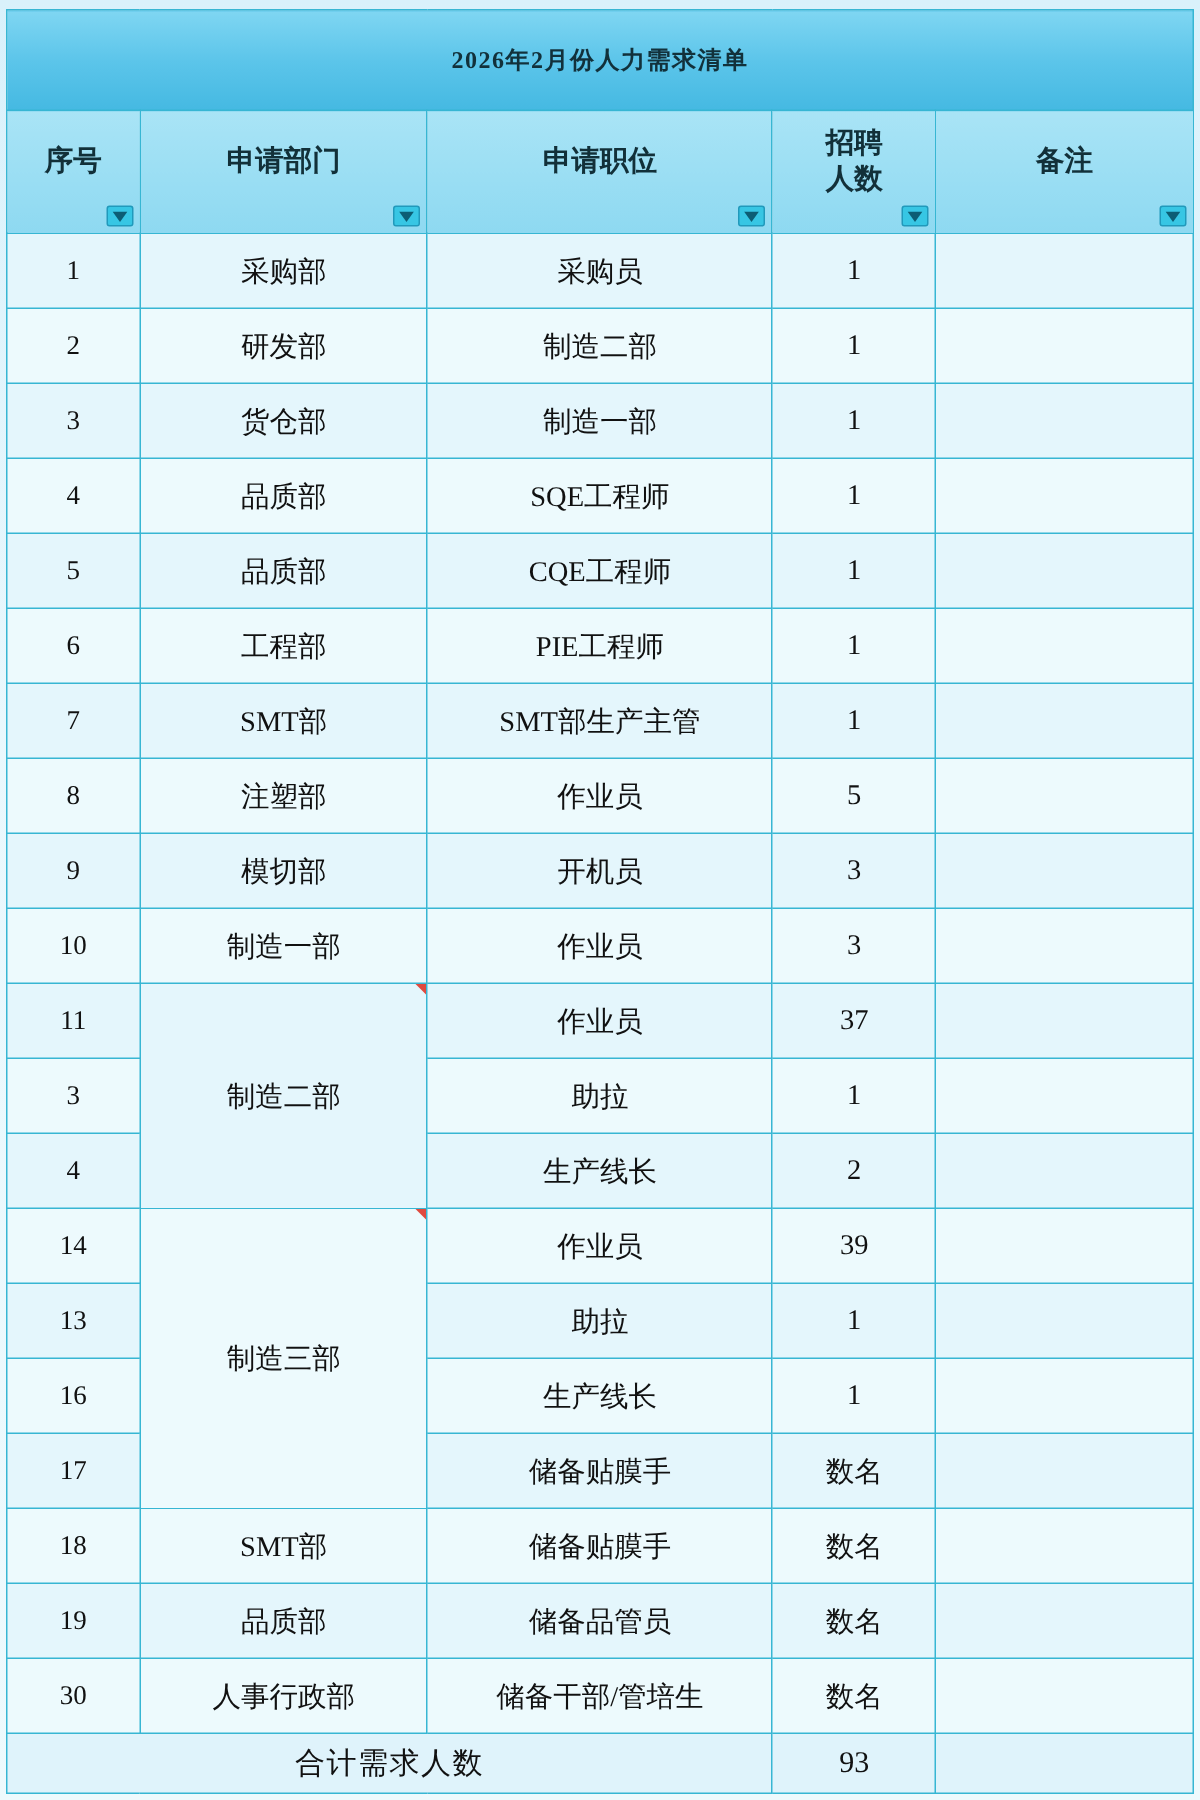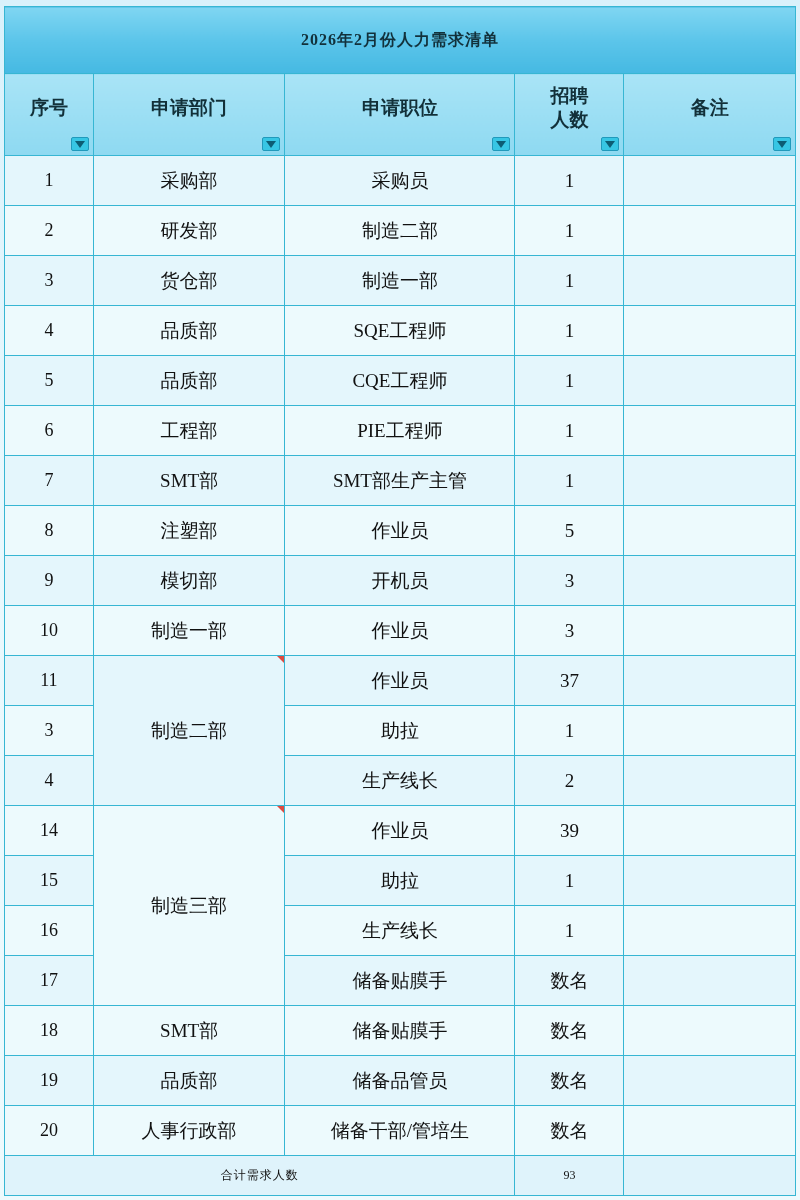--- a/index.html
+++ b/index.html
@@ -87,21 +87,21 @@
   .merged::after {
     content: "";
     position: absolute;
     top: 0; right: 0;
     border-top: 7px solid #e04a3f;
     border-left: 7px solid transparent;
   }
 
   tfoot td {
     height: 40px;
-    font-size: 12px;
+    font-size: 20px;
     background: #dff3fb;
   }
   tfoot .total-label { font-weight: normal; letter-spacing: 1px; }
 </style>
 </head>
 <body>
 
 <div class="sheet">
   <table>
     <colgroup>
@@ -250,21 +250,21 @@
           <td class="note"></td>
         </tr>
         <tr>
           <td class="idx">14</td>
           <td class="dept merged" rowspan="4">制造三部</td>
           <td class="pos">作业员</td>
           <td class="num">39</td>
           <td class="note"></td>
         </tr>
         <tr>
-          <td class="idx">15</td>
+          <td class="idx">13</td>
           <td class="pos">助拉</td>
           <td class="num">1</td>
           <td class="note"></td>
         </tr>
         <tr>
           <td class="idx">16</td>
           <td class="pos">生产线长</td>
           <td class="num">1</td>
           <td class="note"></td>
         </tr>
@@ -282,21 +282,21 @@
           <td class="note"></td>
         </tr>
         <tr>
           <td class="idx">19</td>
           <td class="dept">品质部</td>
           <td class="pos">储备品管员</td>
           <td class="num">数名</td>
           <td class="note"></td>
         </tr>
         <tr>
-          <td class="idx">20</td>
+          <td class="idx">30</td>
           <td class="dept">人事行政部</td>
           <td class="pos">储备干部/管培生</td>
           <td class="num">数名</td>
           <td class="note"></td>
         </tr>
       </tbody>
     <tfoot>
       <tr>
         <td class="total-label" colspan="3">合计需求人数</td>
         <td>93</td>

